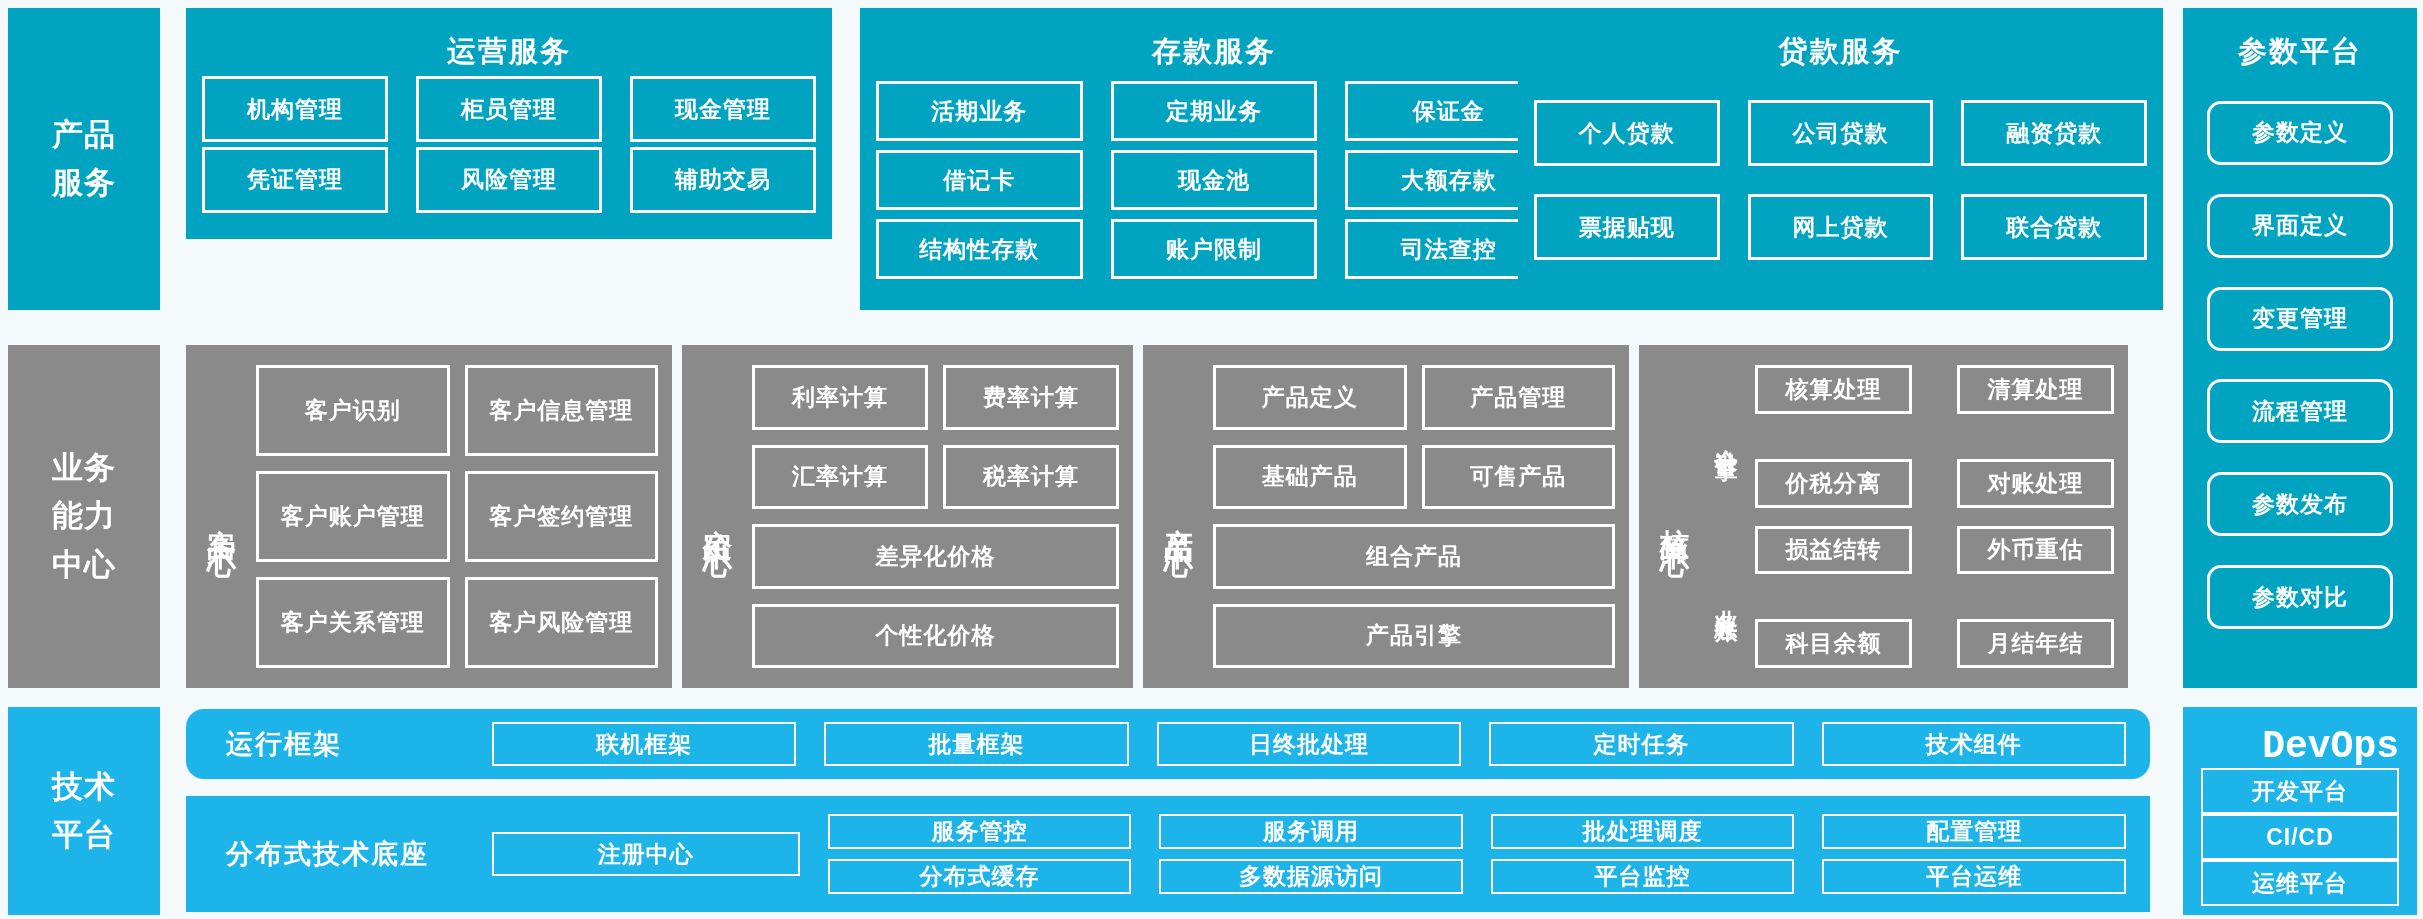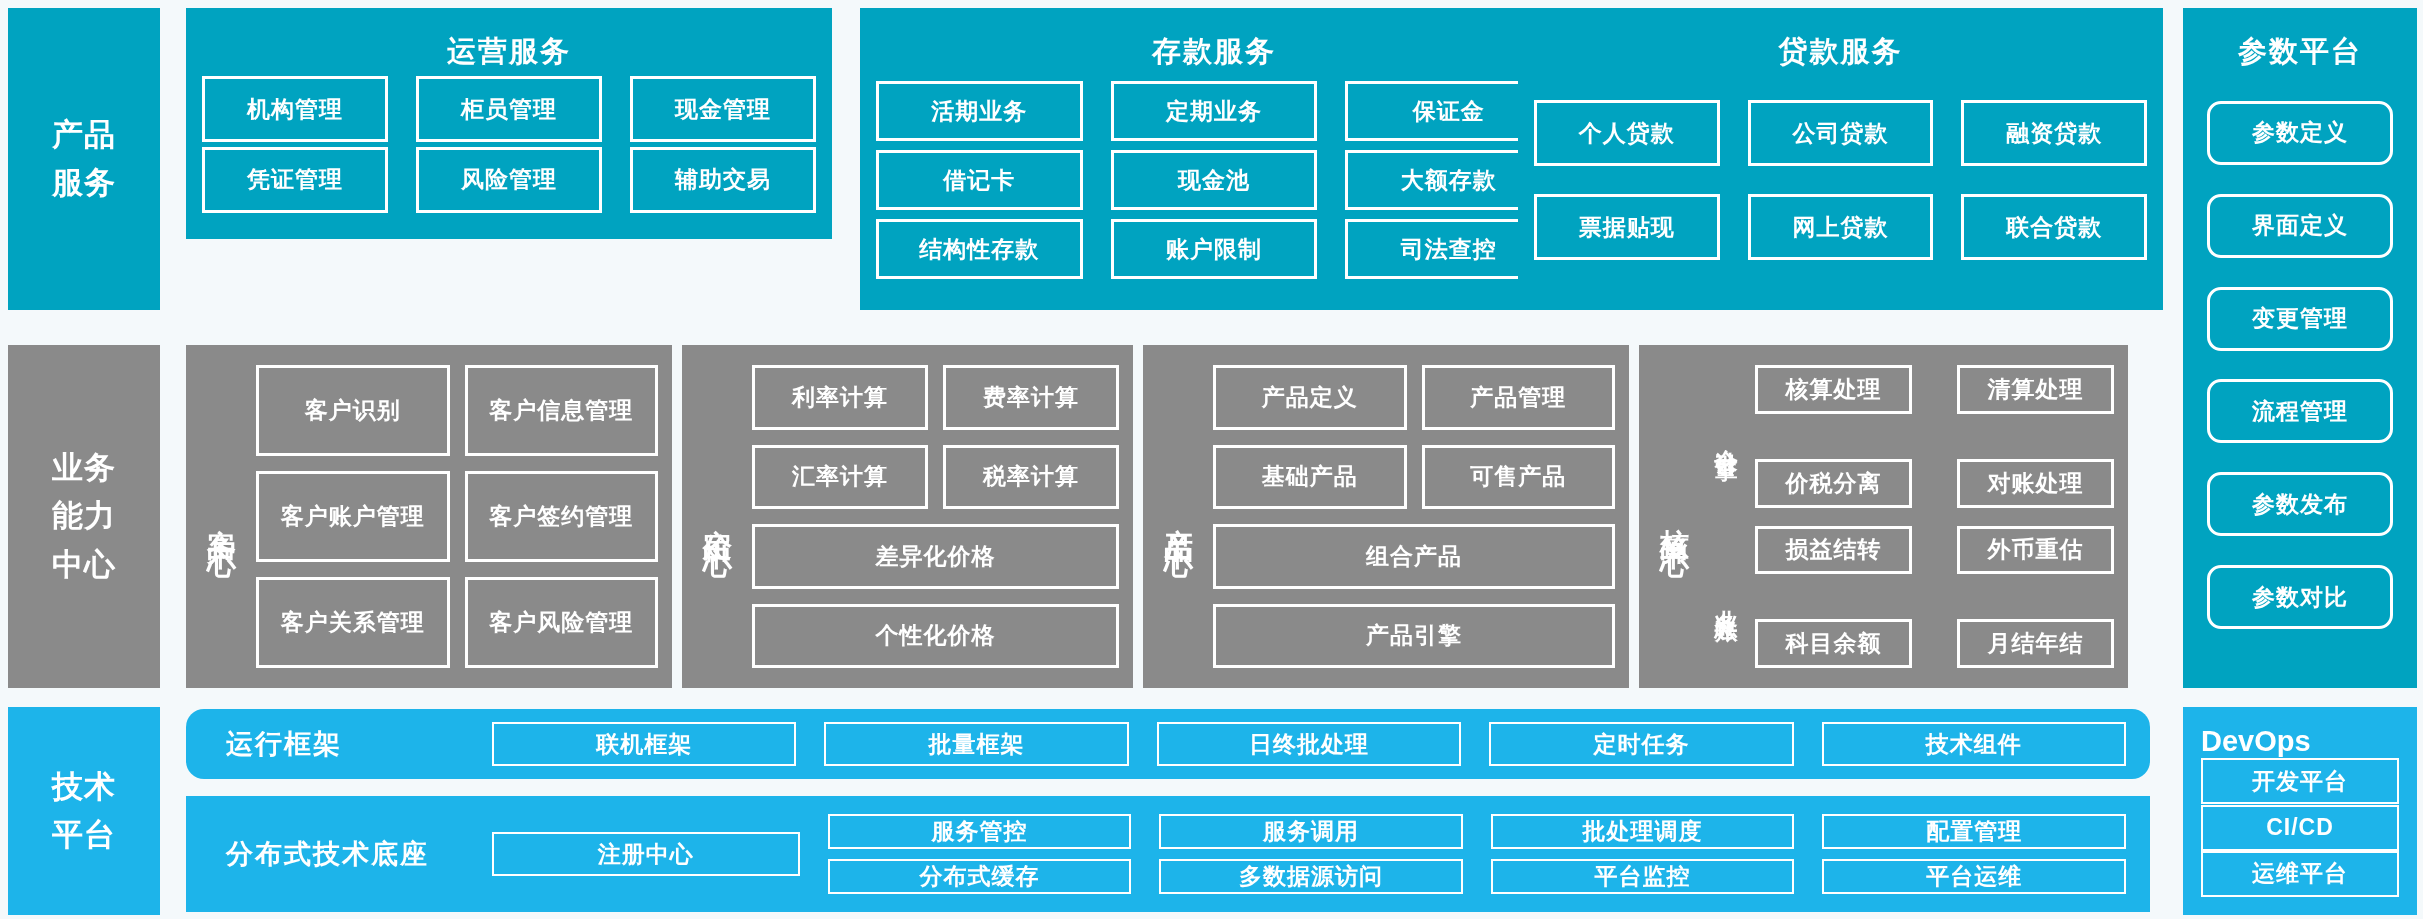--- a/index.html
+++ b/index.html
@@ -57,21 +57,21 @@
   .band{display:flex;align-items:center;padding:0 24px;gap:28px;}
   .band-label{flex:0 0 238px;font-size:27px;letter-spacing:2px;padding-left:16px;}
   .band .box{flex:1;height:44px;border-width:2px;}
   .band2{padding:10px 24px;}
   .registry{flex:0 0 300px;height:96px;border-width:2px;}
   .pair{flex:1;display:flex;flex-direction:column;gap:10px;}
   .pair .box{height:42px;border-width:2px;}
 
   
   .devops{display:flex;flex-direction:column;padding:10px 18px 18px;}
-  .devops-title{flex:0 0 auto;text-align:left;font-size:29px;margin-top:8px;}
+  .devops-title{flex:0 0 auto;text-align:right;font-size:38px;margin-top:8px;font-family:Liberation Mono, monospace;}
   .devops-items{flex:1;display:flex;flex-direction:column;justify-content:space-evenly;}
   .devops-items .box{height:46px;border-width:2px;}
 </style>
 </head>
 <body>
 
 <div class="stage">
 
   <div class="region teal rail" style="left:8px;top:8px;width:152px;height:302px;">产品
 服务</div>

